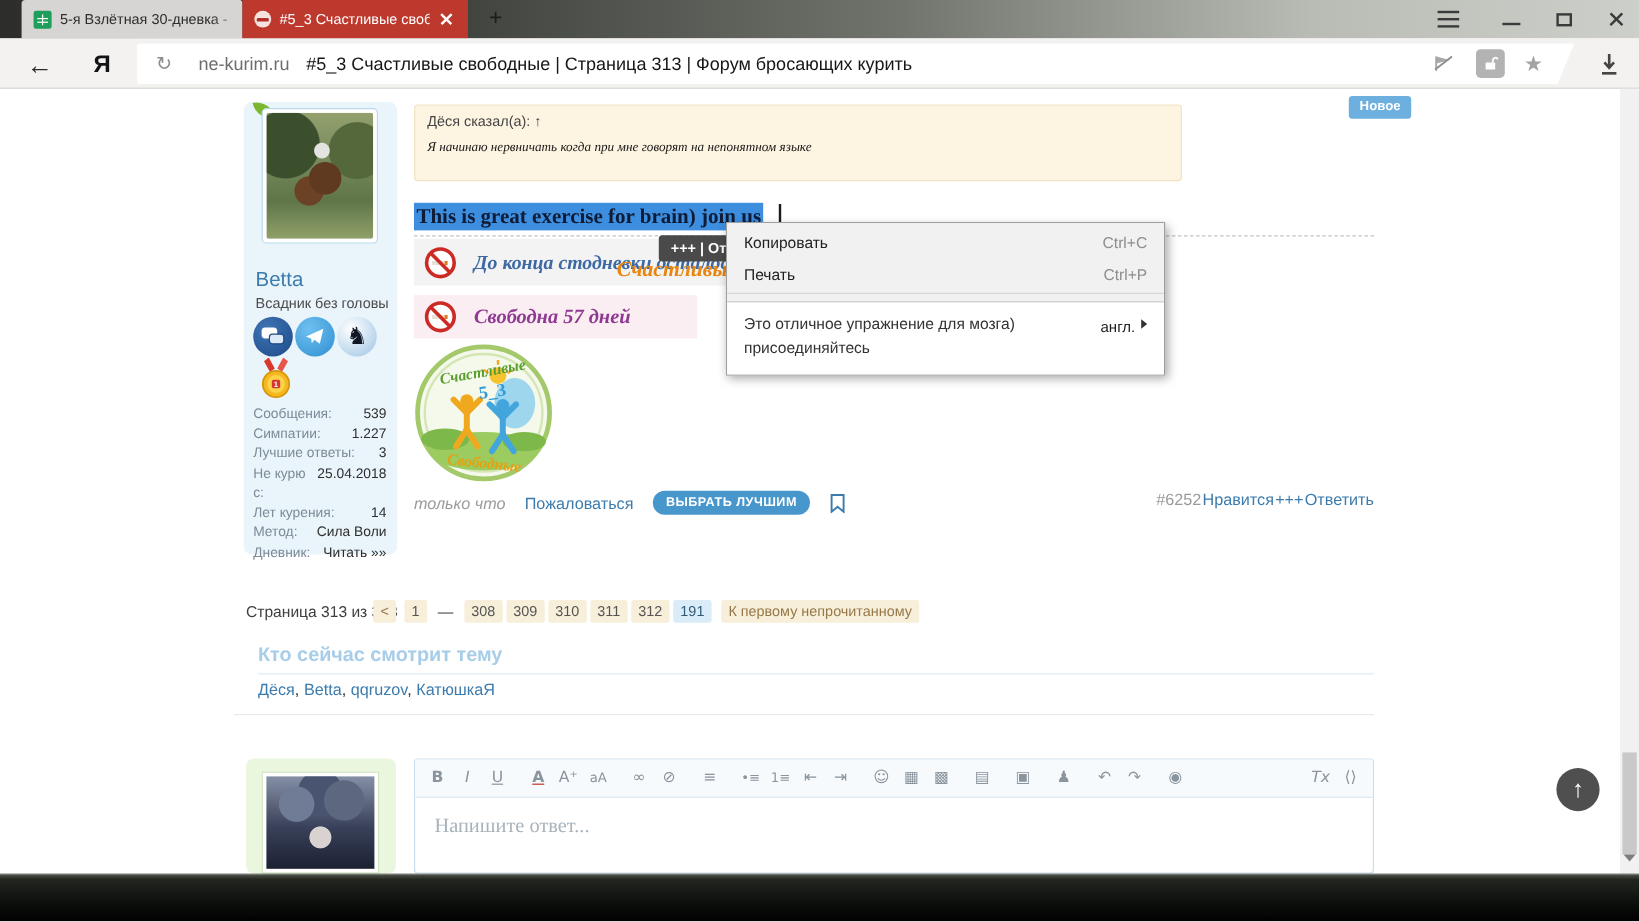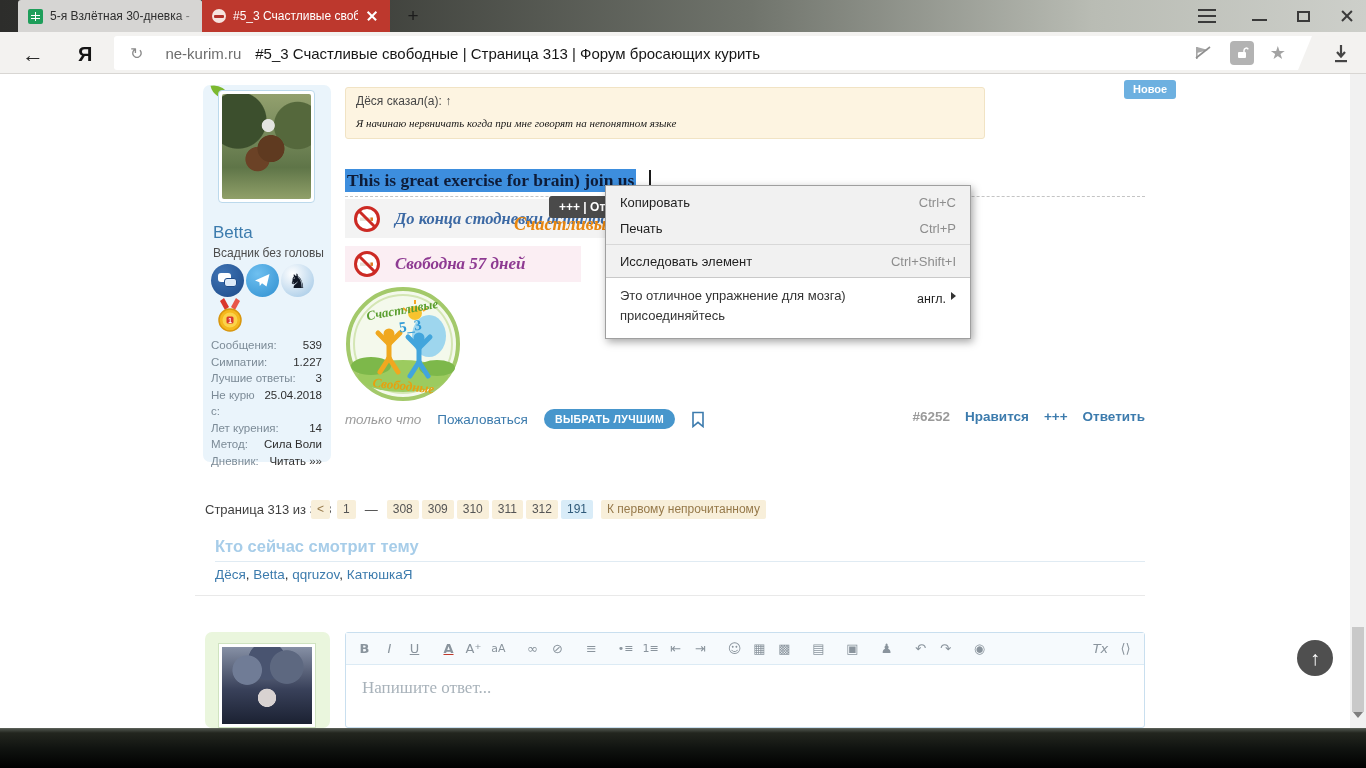--- a/index.html
+++ b/index.html
@@ -74,39 +74,39 @@
   #ic-chat { background:radial-gradient(circle at 35% 30%,#3f74b5,#1d4a88); }
   .bub1 { position:absolute; left:7px; top:9px; width:13px; height:9px; background:#fff; border-radius:3px; }
   .bub2 { position:absolute; left:13px; top:14px; width:13px; height:9px; background:#dce9f7; border-radius:3px; border:1px solid #1d4a88; }
   #ic-telegram { background:radial-gradient(circle at 35% 30%,#6fc0f0,#2f8fd0); }
   #ic-knight { background:radial-gradient(circle at 35% 30%,#ffffff,#9cc4e4); font-size:20px; color:#101826; }
   #medal { left:216px; top:298px; width:28px; height:36px; }
   #stats { left:211px; top:337px; width:111px; font-size:11.5px; }
   .stat-row { display:flex; justify-content:space-between; line-height:16.5px; }
   .stat-row .sl { color:#7c8b97; } .stat-row .sv { color:#2e2e2e; }
 
-  #quote-box { left:345px; top:87px; width:640px; height:52px; background:#fdf4e1; border:1px solid #f1e3c4; border-radius:3px; }
+  #quote-box { left:345px; top:87px; width:640px; height:64px; background:#fdf4e1; border:1px solid #f1e3c4; border-radius:3px; }
   #quote-head { padding:6px 10px 0; font-size:12px; color:#464646; }
   #quote-body { padding:9px 10px 0; font-size:11px; font-style:italic; color:#161616; }
   #sel-line { left:345px; top:169px; font-size:17.5px; font-weight:700; color:#0e1c38; background:#3d8ede; padding:1px 2px; white-space:nowrap; }
   #caret { left:649px; top:170px; width:2px; height:20px; background:#1a1a1a; }
   #dash-sep { left:345px; top:196px; width:800px; border-top:1.6px dashed #c4c4c4; }
   #sig1 { left:345px; top:199px; width:520px; height:39px; background:#f3f3f3; display:flex; align-items:center; }
   .sig-txt1 { margin-left:14px; font-family:"Liberation Serif",serif; font-style:italic; font-weight:700; font-size:16.5px; color:#3c69a4; }
   #sig-orange { left:514px; top:214px; font-family:"Liberation Serif",serif; font-style:italic; font-weight:700; font-size:18px; color:#e8860f; z-index:3; }
   #hover-tip { left:549px; top:196px; background:#4a4a4a; color:#fff; font-size:12px; font-weight:700; padding:4px 10px; border-radius:3px; z-index:5; white-space:nowrap; width:120px; overflow:hidden; }
   #sig2 { left:345px; top:246px; width:236px; height:36px; background:#fbeef3; display:flex; align-items:center; }
   .sig-txt2 { margin-left:14px; font-family:"Liberation Serif",serif; font-style:italic; font-weight:700; font-size:17px; color:#8e3a92; }
   .nosmoke { margin-left:8px; flex:none; }
   #emblem { left:345px; top:286px; }
 
   #post-foot-l { left:345px; top:409px; display:flex; align-items:center; gap:16px; font-size:13.5px; }
   #foot-time { color:#9b9b9b;font-style:italic; }
   #pick-pill { background:#4796cc; color:#fff; font-size:10.5px; font-weight:700; letter-spacing:.4px; padding:4px 11px; border-radius:10px; }
-  #post-foot-r { right:221px; top:409px; display:flex; gap:15px; font-size:13.5px;font-weight:bold; }
+  #post-foot-r { right:221px; top:409px; display:flex; gap:1px; font-size:13.5px; }
   #post-num { color:#9a9a9a; }
 
   
   #ctx { left:605px; top:185px; width:366px; z-index:40; background:#fff; border:1px solid #9f9f9f; box-shadow:2px 3px 8px rgba(0,0,0,.35); }
   #ctx-top { background:#f1f1f1; padding:3px 0; }
   .cm-row { height:26px; display:flex; justify-content:space-between; align-items:center; padding:0 14px; font-size:13px; color:#1f1f1f; white-space:nowrap; }
   .cm-sc { color:#8d8d8d; }
   .cm-long { font-size:11.6px; letter-spacing:-.1px; }
   .cm-sep { border-top:1px solid #d8d8d8; margin:3px 0; }
   #ctx-bottom { border-top:1px solid #c9c9c9; background:#fff; padding-bottom:13px; }
@@ -407,24 +407,20 @@
     <div id="ctx-top">
       <div class="cm-row">
         <span>Копировать</span>
         <span class="cm-sc">Ctrl+C</span>
       </div>
       <div class="cm-row">
         <span>Печать</span>
         <span class="cm-sc">Ctrl+P</span>
       </div>
       <div class="cm-sep"></div>
-      <div class="cm-row">
-        <span>Исследовать элемент</span>
-        <span class="cm-sc">Ctrl+Shift+I</span>
-      </div>
     </div>
     <div id="ctx-bottom">
       <div id="tr-row">
         <div id="tr-text">Это отличное упражнение для мозга) присоединяйтесь</div>
         <div id="tr-lang">
           <span>англ.</span>
           <span class="tri-r"></span>
         </div>
       </div>
     </div>

